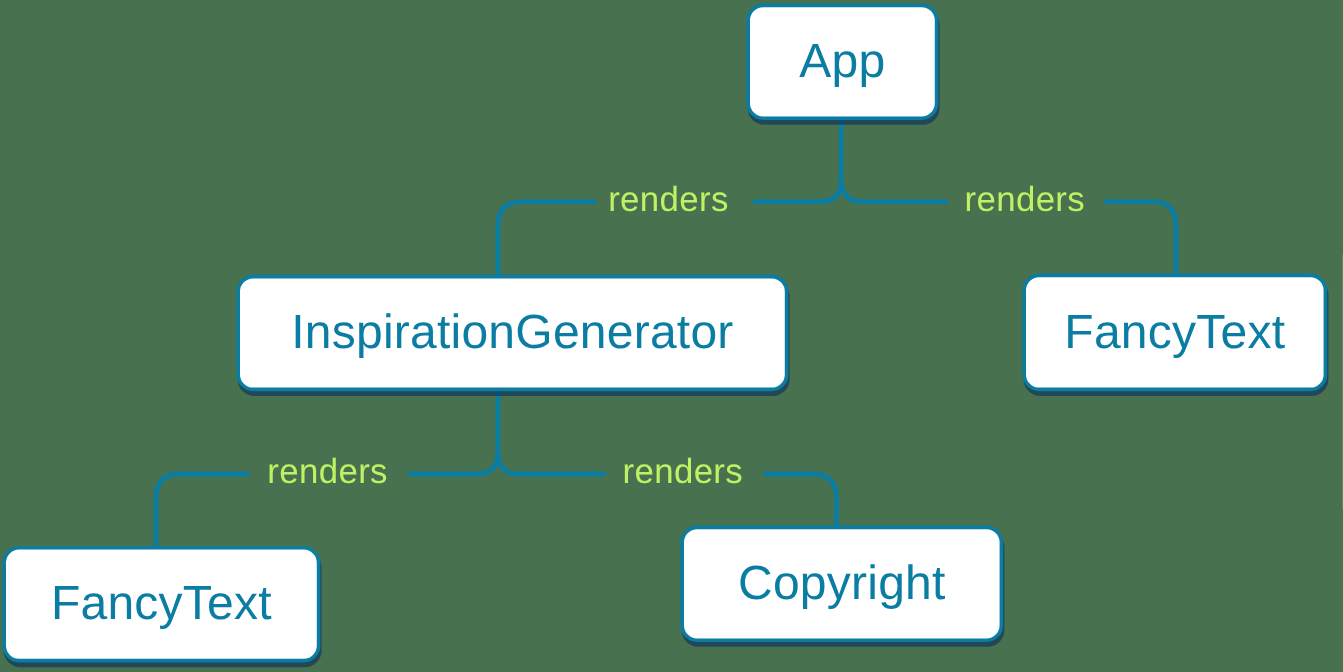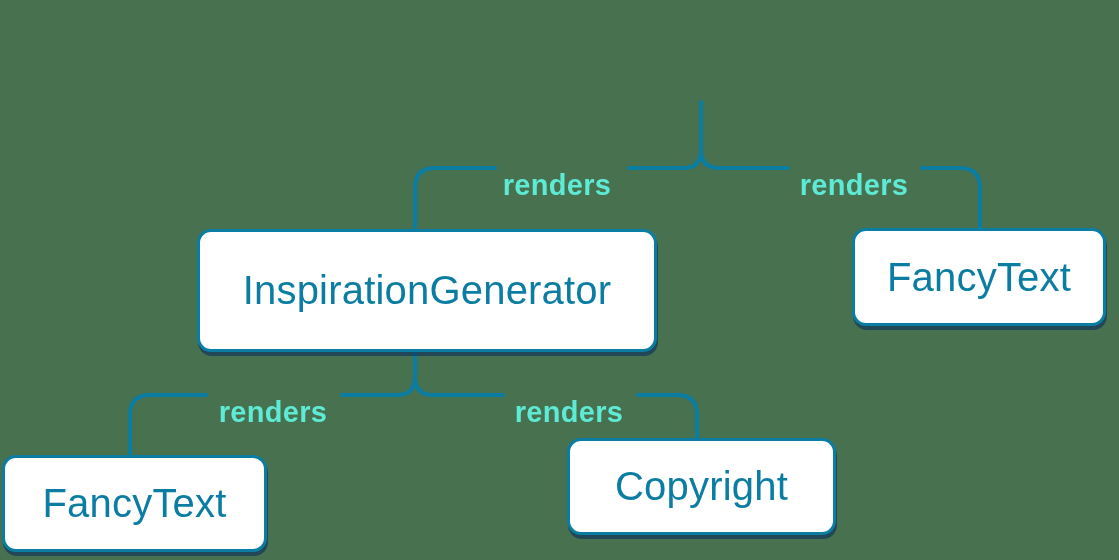--- a/index.html
+++ b/index.html
@@ -37,33 +37,32 @@
     display: flex;
     align-items: center;
     justify-content: center;
     color: #0b7da3;
     font-size: 40px;
     font-weight: 500;
     letter-spacing: 0.2px;
     white-space: nowrap;
   }
   .node-app                   { left: 622px; top: 3px;   width: 160px; height: 97px; }
-  .node-inspiration-generator { left: 197px; top: 229px; width: 460px; height: 123px; }
+  .node-inspiration-generator { left: 197px; top: 229px; width: 460px; height: 97px; }
   .node-fancy-text-top        { left: 852px; top: 228px; width: 254px; height: 98px; }
   .node-fancy-text-bottom     { left: 2px;   top: 455px; width: 265px; height: 97px; }
   .node-copyright             { left: 567px; top: 438px; width: 269px; height: 97px; }
   .edge-label {
     position: absolute;
     transform: translate(-50%, -52%);
-    color: #5eead4;
+    color: #bef264;
     font-size: 29px;
-    font-weight: 700;
+    font-weight: 400;
     letter-spacing: 0.3px;
     white-space: nowrap;
-    margin-top: 18px;
   }
   .edge-label-1 { left: 557px; top: 168px; }
   .edge-label-2 { left: 854px; top: 168px; }
   .edge-label-3 { left: 273px; top: 395px; }
   .edge-label-4 { left: 569px; top: 395px; }
 </style>
 </head>
 <body>
 
 <div class="stage">
@@ -80,20 +79,23 @@
 
     <path d="M 415,328 L 415,377 Q 415,395 397,395 L 342,395"></path>
 
     <path d="M 206,395 L 150,395 Q 130,395 130,415 L 130,454"></path>
 
     <path d="M 415,377 Q 415,395 433,395 L 503,395"></path>
 
     <path d="M 638,395 L 677,395 Q 697,395 697,415 L 697,454"></path>
   </svg>
 
+  <div class="node node-app">
+    <span>App</span>
+  </div>
 
   <div class="node node-inspiration-generator">
     <span>InspirationGenerator</span>
   </div>
 
   <div class="node node-fancy-text-top">
     <span>FancyText</span>
   </div>
 
   <div class="node node-fancy-text-bottom">

